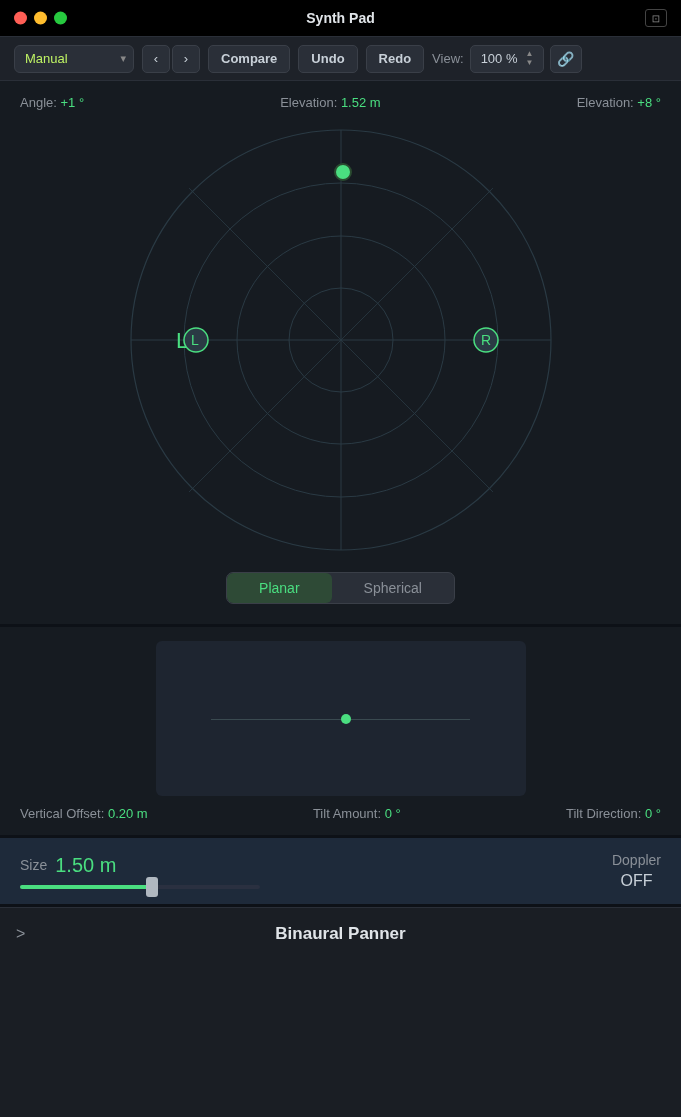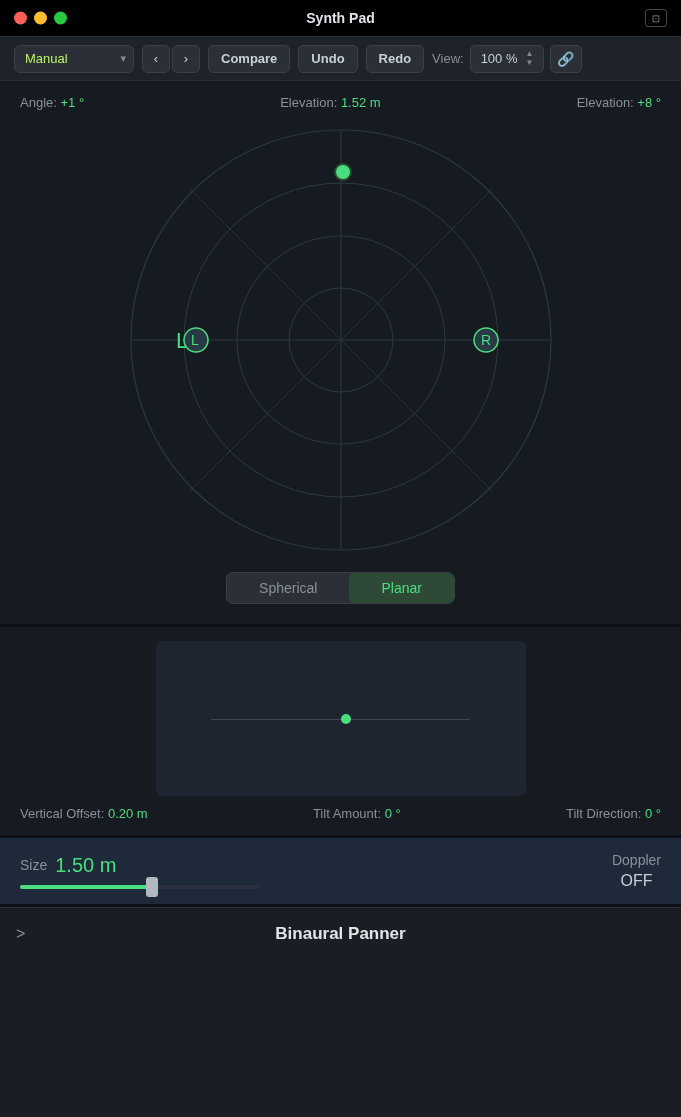--- a/index.html
+++ b/index.html
@@ -466,22 +466,22 @@
         <circle cx="365" cy="220" r="12" fill="#2a3a44" stroke="#4ade80" stroke-width="1.5"></circle>
         <text x="360" y="225" fill="#4ade80" font-size="14" font-family="sans-serif">R</text>
 
         <circle cx="222" cy="52" r="8" fill="#4ade80" stroke="#2a4a30" stroke-width="2"></circle>
       </svg>
     </div>
   </div>
 
   <div class="toggle-bar">
     <div class="toggle-group">
+      <button class="toggle-btn active">Planar</button>
       <button class="toggle-btn">Spherical</button>
-      <button class="toggle-btn active">Planar</button>
     </div>
   </div>
 </div>
 
 <div class="divider"></div>
 
 <div class="side-view-area">
   <div class="side-view-box">
     <div class="side-view-line"></div>
     <div class="side-view-dot"></div>

